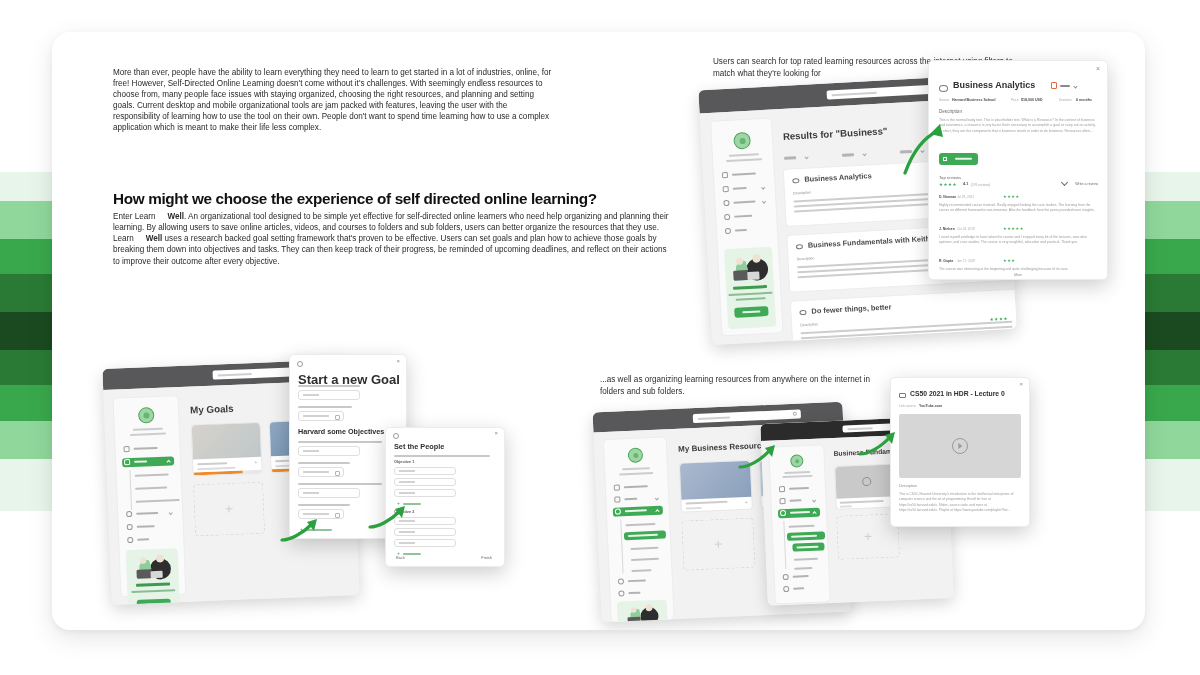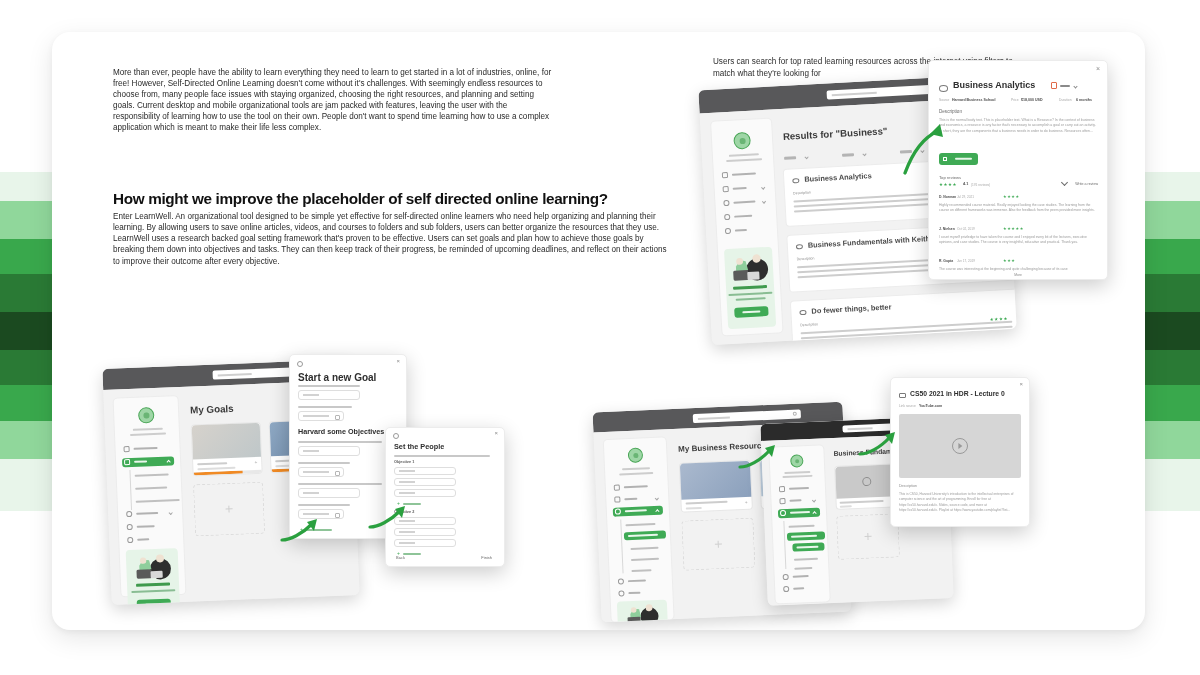--- a/index.html
+++ b/index.html
@@ -29,21 +29,21 @@
   
   .txt-block { position: absolute; }
   .h-title {
     font-size: 15.3px; font-weight: bold; color: #111;
     letter-spacing: -0.35px; line-height: 1.2; white-space: nowrap;
   }
   .h-body {
     font-size: 8.15px; color: #2a2a2a; line-height: 1.355;
     margin-top: 3px;
   }
-  .h-body b { font-weight: normal; }
+  .h-body b { font-weight: bold; padding-left: 12px; }
   .caption { font-size: 8.15px; color: #2d2d2d; line-height: 1.42; }
 
   
   .mock {
     position: absolute;
     background: #f2f2f2;
     box-shadow: 0 5px 16px rgba(0,0,0,0.17);
     overflow: hidden;
   }
   .mock .topbar {
@@ -176,27 +176,28 @@
     <div class="stripe" style="top: 459px; height: 52px; background: rgb(232, 245, 234);"></div>
   </div>
 
 <div id="page-card">
 
   <div class="txt-block" style="left:61px; top:32px; width:440px;">
     <div class="h-body">More than ever, people have the ability to learn everything they need to learn to get started in a lot of industries, online, for free! However, Self-Directed Online Learning doesn't come without it's challenges. With seemingly endless resources to choose from, many people face issues with staying organized, choosing the right resources, and planning and setting goals. Current desktop and mobile organizational tools are jam packed with features, leaving the user with the responsibility of learning how to use the tool on their own. People don't want to spend time learning how to use a complex application which is meant to make their life less complex.</div>
   </div>
 
   <div class="txt-block" style="left:61px; top:158px; width:558px;">
-    <div class="h-title">How might we improve the placeholder of self directed online learning?</div>
+    <div class="h-title">How might we choose the experience of self directed online learning?</div>
     <div class="h-body"><span>Enter Learn</span><b>Well</b><span>. An organizational tool designed to be simple yet effective for self-directed online learners who need help organizing and planning their learning. By allowing users to save online articles, videos, and courses to folders and sub folders, users can better organize the resources that they use. Learn</span><b>Well</b><span> uses a research backed goal setting framework that's proven to be effective. Users can set goals and plan how to achieve those goals by breaking them down into objectives and tasks. They can then keep track of their progress, be reminded of upcoming deadlines, and reflect on their actions to improve their outcome after every objective.</span></div>
   </div>
 
   <div class="txt-block caption" style="left:661px; top:24px; width:320px;">Users can search for top rated learning resources across the internet using filters to match what they're looking for</div>
 
 
+  <div class="txt-block caption" style="left:548px; top:342px; width:290px;">...as well as organizing learning resources from anywhere on the internet in folders and sub folders.</div>
 
   <div class="mock" style="left:653px; top:50px; width:305px; height:255px;
        transform: rotate(-3.1deg); border-radius:6px;">
 
     <div class="topbar" style="height:23px;"></div>
     <div class="urlpill" style="left:128px; top:7px; width:150px; height:9px;">
       <span class="ph"></span>
     </div>
 
     <div class="body" style="top:23px; background:#f2f2f2;">
@@ -438,21 +439,21 @@
 
         <div class="dash-tile" style="left:2px; top:90px; width:70px; height:52px;"></div>
       </div>
     </div>
   </div>
 
   <div class="modal" style="left:237px; top:322px; width:118px; height:185px;">
     <span style="position:absolute;left:7px;top:6px;width:6px;height:6px;border:1px solid #9a9a9a;border-radius:50%;"></span>
     <span class="mx" style="right:6px; top:3px; font-size:6px;">×</span>
 
-    <span style="position:absolute;left:8px;top:17px;font-size:10px;font-weight:bold;color:#2e2e2e;">Start a new Goal</span>
+    <span style="position:absolute;left:8px;top:17px;font-size:13px;font-weight:bold;color:#2e2e2e;">Start a new Goal</span>
     <span class="flabel" style="left:8px; top:30px; width:62px;"></span>
     <div class="field" style="left:8px; top:35px; width:62px; height:10px;">
         <span class="ph"></span>
       </div>
 
     <span class="flabel" style="left:8px; top:51px; width:54px;"></span>
     <div class="field" style="left:8px; top:56px; width:46px; height:10px;">
       <span class="ph" style="width:60%;"></span>
       <span style="position:absolute;right:3px;top:2.5px;width:5px;height:5px;border:1px solid #b6b6b6;border-radius:1px;"></span>
     </div>

